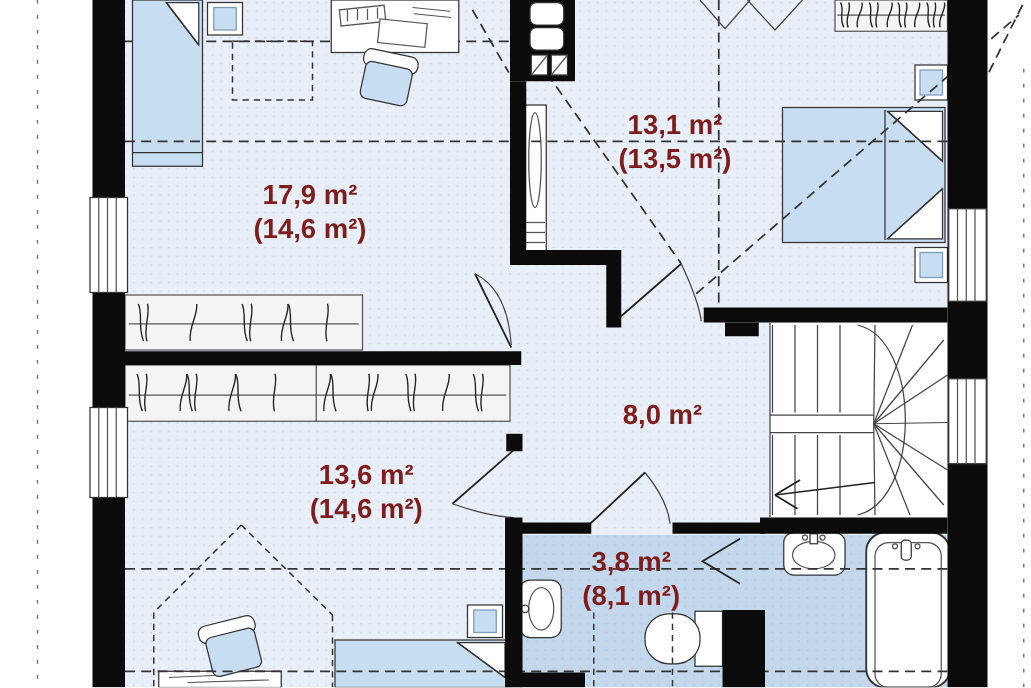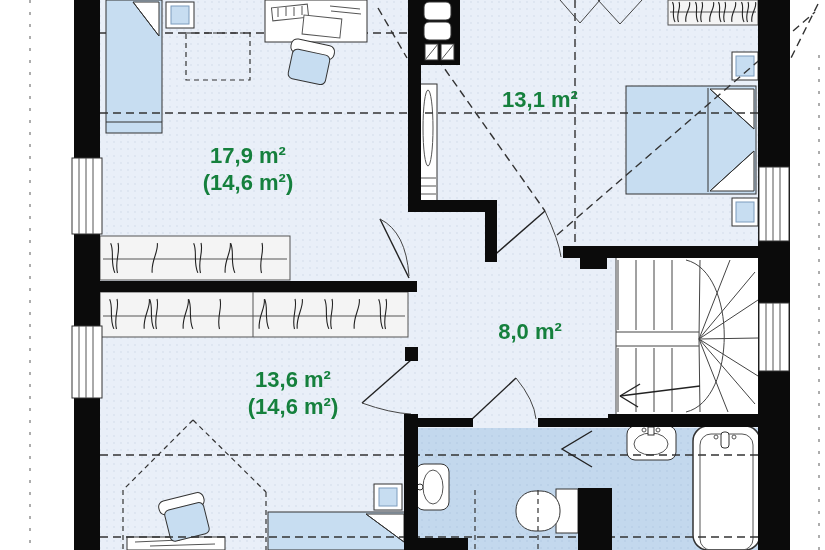--- a/index.html
+++ b/index.html
@@ -10,21 +10,21 @@
   .floorfill{fill:var(--floor,#e9eff8);}
   .bathfill{fill:var(--bathfloor,#c3d8ed);}
   .furn{fill:var(--furn,#c7ddf1);}
   .ln{stroke:#333;fill:none;}
   .thin{stroke:#555;stroke-width:1;fill:none;}
   .dash{stroke:#333;stroke-width:1.4;fill:none;stroke-dasharray:8 5;}
   .dashlite{stroke:#777;stroke-width:1.2;fill:none;stroke-dasharray:3 9;}
   .dashsm{stroke:#333;stroke-width:1.2;fill:none;stroke-dasharray:5 4;}
   .door{stroke:#222;stroke-width:1.4;fill:none;}
   .arc{stroke:#444;stroke-width:1;fill:none;}
-  .lbl{position:absolute;width:170px;text-align:center;color:#15803d;
+  .lbl{position:absolute;width:170px;text-align:center;color:#7f1d1d;
        font-weight:bold;font-size:22px;line-height:27px;letter-spacing:0px;}
 </style>
 </head>
 <body>
 
 <div id="stage">
 <svg width="825" height="550" viewBox="0 0 825 550">
   <defs>
     <pattern id="dotsL" width="7" height="7" patternUnits="userSpaceOnUse">
       <rect class="floorfill" width="7" height="7"></rect>
@@ -332,21 +332,26 @@
     </g>
   </g>
 </svg>
 
 <div class="lbl" style="left:163px;top:142px;">
   <div>17,9 m²</div>
   <div>(14,6 m²)</div>
 </div>
 <div class="lbl" style="left:455px;top:86px;">
   <div>13,1 m²</div>
+  <div>(13,5 m²)</div>
 </div>
 <div class="lbl" style="left:445px;top:318px;">
   <div>8,0 m²</div>
 </div>
 <div class="lbl" style="left:208px;top:366px;">
   <div>13,6 m²</div>
   <div>(14,6 m²)</div>
 </div>
+<div class="lbl" style="left:420px;top:436px;">
+  <div>3,8 m²</div>
+  <div>(8,1 m²)</div>
+</div>
 </div>
 
 </body></html>

